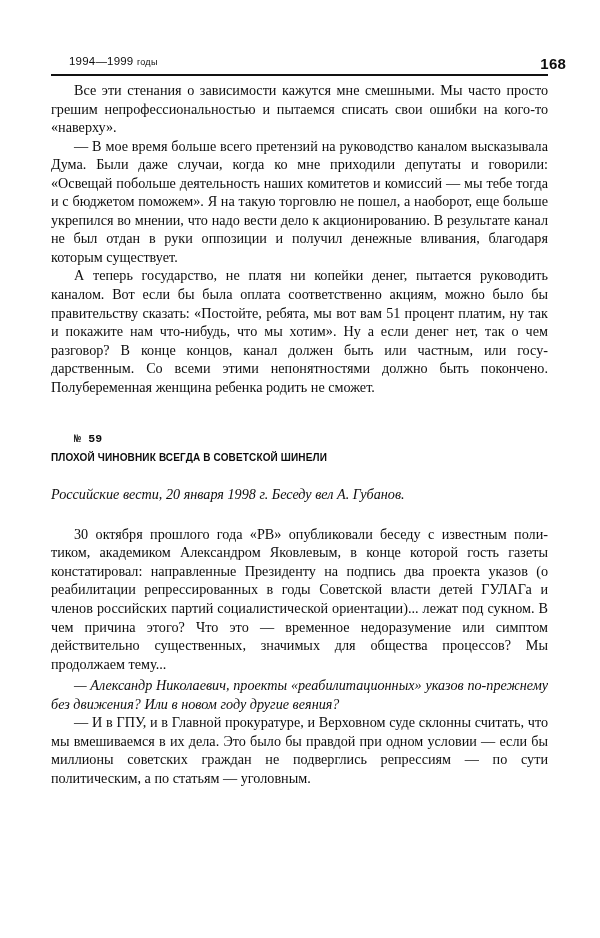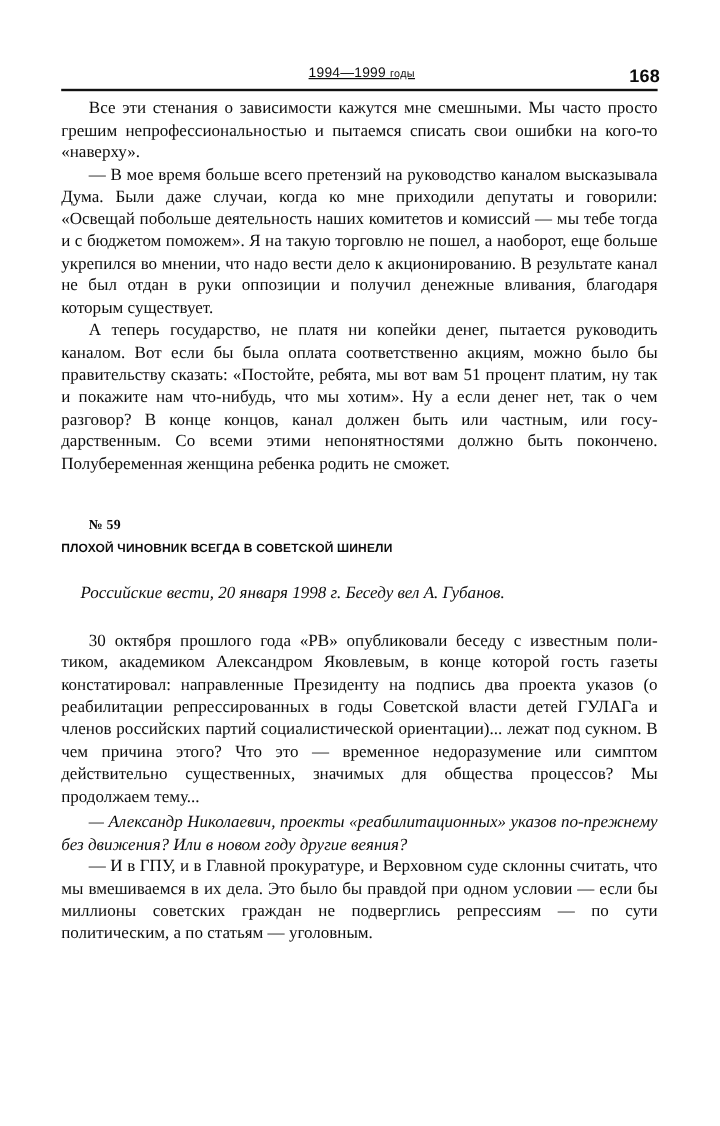--- a/index.html
+++ b/index.html
@@ -20,28 +20,27 @@
     position: relative;
     width: 600px;
     height: 938px;
     box-sizing: border-box;
     padding: 0;
   }
 
   
   .running-head {
     position: absolute;
-    left: 53px;
+    left: 69px;
     top: 55px;
     width: 497px;
     display: flex;
     align-items: baseline;
-    justify-content: center;
+    justify-content: flex-start;
     height: 16px;
-    text-decoration: underline;
   }
   .running-head-title {
     font-family: "Liberation Sans", "DejaVu Sans", sans-serif;
     font-size: 11.5px;
     letter-spacing: 0.2px;
     white-space: nowrap;
   }
   .running-head-title .word {
     font-size: 9px;
     letter-spacing: 0.3px;
@@ -85,41 +84,41 @@
   p.q {
     font-style: italic;
     text-indent: 23px;
   }
 
   
   .article-head {
     margin-top: 36px;
   }
   .article-number {
-    font-family: Liberation Serif, serif;
+    font-family: Liberation Mono, monospace;
     font-size: 11.5px;
     font-weight: bold;
     letter-spacing: 0.2px;
     margin: 0 0 5px 0;
     padding-left: 23px;
     line-height: 13px;
   }
   .article-title {
     font-family: "Liberation Sans", "DejaVu Sans", sans-serif;
     font-size: 10px;
     font-weight: bold;
     letter-spacing: 0.15px;
     margin: 0;
     line-height: 15px;
   }
   .article-source {
     font-style: italic;
     font-size: 14.2px;
     line-height: 18.55px;
-    margin: 20px 0 0 16px;
+    margin: 20px 0 0 0;
     text-indent: 0;
   }
   .lead {
     margin-top: 21px;
   }
   .gap-before { margin-top: 3px; }
 </style>
 </head>
 <body>
 

